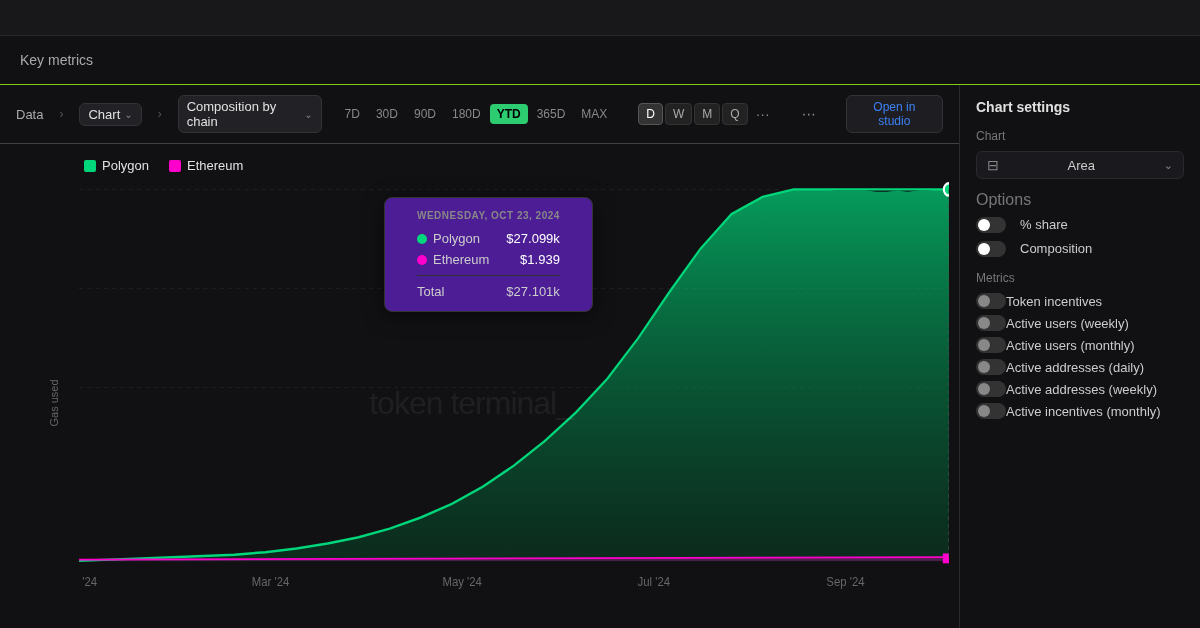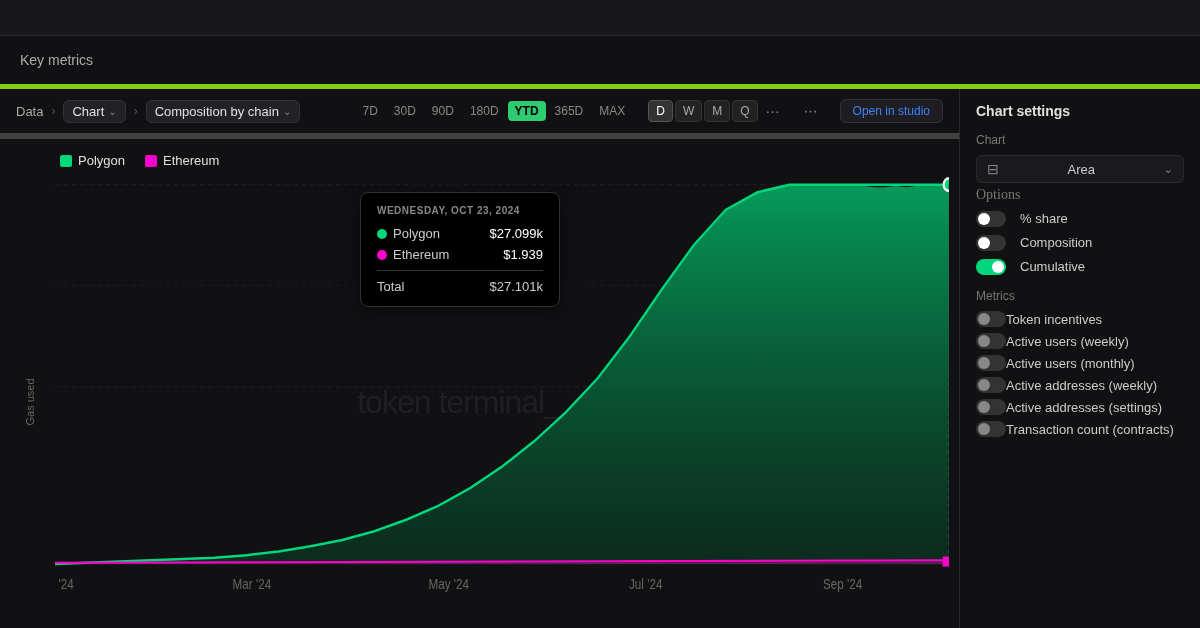--- a/index.html
+++ b/index.html
@@ -19,21 +19,21 @@
       border-bottom: 1px solid #2a2a2e;
       padding: 0 20px;
       height: 36px;
       display: flex;
       align-items: center;
     }
 
     
     .key-metrics-bar {
       padding: 16px 20px;
-      border-bottom: 5px solid #84cc16;
+      border-bottom: 1px solid #84cc16;
       font-size: 14px;
       color: #aaa;
     }
 
     
     .main-layout {
       display: flex;
       height: calc(628px - 36px - 49px);
     }
 
@@ -45,22 +45,22 @@
       display: flex;
       flex-direction: column;
       overflow: hidden;
     }
 
     
     .chart-header {
       display: flex;
       align-items: center;
       padding: 10px 16px;
-      border-bottom: 6px solid #404040;
-      gap: 8px;
+      border-bottom: 1px solid #404040;
+      gap: 16px;
       flex-shrink: 0;
     }
 
     .breadcrumb-item {
       color: #aaa;
       font-size: 13px;
     }
 
     .breadcrumb-sep {
       color: #555;
@@ -171,24 +171,24 @@
       height: 12px;
       border-radius: 2px;
     }
 
     
     .tooltip {
       position: absolute;
       top: 30px;
       left: 50%;
       transform: translateX(-30px);
-      background: #000000;
+      background: #4c1d95;
       border: 1px solid #333;
       border-radius: 8px;
-      padding: 12px 16px;
+      padding: 12px 32px;
       z-index: 10;
       min-width: 200px;
       box-shadow: 0 4px 20px rgba(0,0,0,0.5);
     }
 
     .tooltip-date {
       font-size: 10px;
       color: #888;
       font-weight: 600;
       letter-spacing: 0.5px;
@@ -278,24 +278,23 @@
       color: #ccc;
       font-size: 13px;
     }
 
     .chart-type-arrow {
       color: #888;
       font-size: 11px;
     }
 
     .options-label {
-      font-size: 14px;
+      font-size: 16px;
       color: #777;
-      margin: 4px 0 8px;
-      font-family: Liberation Serif, serif;
+      margin: 12px 0 8px;
     }
 
     .toggle-row {
       display: flex;
       align-items: flex-start;
       gap: 14px;
       margin-bottom: 8px;
     }
 
     .toggle {
@@ -428,21 +427,21 @@
         <button class="period-btn">W</button>
         <button class="period-btn">M</button>
         <button class="period-btn">Q</button>
         <button class="more-btn">···</button>
       </div>
 
       <button class="more-btn" style="margin-left:4px;">⋯</button>
       <button class="open-studio-btn">Open in studio</button>
     </div>
 
-    <div class="chart-body" style="display:flex;flex-direction:column;flex:1;position:relative;">
+    <div class="chart-body" style="display:flex;flex-direction:column;flex:1;position:relative;margin-left:24px;">
 
       <div class="legend">
         <div class="legend-item">
           <div class="legend-dot" style="background:#00d67a;"></div>
           <span>Polygon</span>
         </div>
         <div class="legend-item">
           <div class="legend-dot" style="background:#ff00cc;"></div>
           <span>Ethereum</span>
         </div>
@@ -535,46 +534,42 @@
     <div class="toggle-row">
       <div class="toggle"></div>
       <span class="toggle-label">% share</span>
     </div>
 
     <div class="toggle-row">
       <div class="toggle"></div>
       <span class="toggle-label">Composition</span>
     </div>
 
-    <div class="toggle-row">
-      <div class="toggle on"></div>
-      <span class="toggle-label">Cumulative</span>
-    </div>
 
     <div class="metrics-label">Metrics</div>
 
     <div class="metric-row">
       <div class="metric-toggle"></div>
       <span class="metric-label">Token incentives</span>
     </div>
     <div class="metric-row">
       <div class="metric-toggle"></div>
       <span class="metric-label">Active users (weekly)</span>
     </div>
     <div class="metric-row">
       <div class="metric-toggle"></div>
       <span class="metric-label">Active users (monthly)</span>
     </div>
     <div class="metric-row">
       <div class="metric-toggle"></div>
-      <span class="metric-label">Active addresses (weekly)</span>
+      <span class="metric-label">Active addresses (daily)</span>
     </div>
     <div class="metric-row">
       <div class="metric-toggle"></div>
-      <span class="metric-label">Active addresses (settings)</span>
+      <span class="metric-label">Active addresses (weekly)</span>
     </div>
     <div class="metric-row">
       <div class="metric-toggle"></div>
-      <span class="metric-label">Transaction count (contracts)</span>
+      <span class="metric-label">Active incentives (monthly)</span>
     </div>
   </div>
 
 </div>
 
 </body></html>

